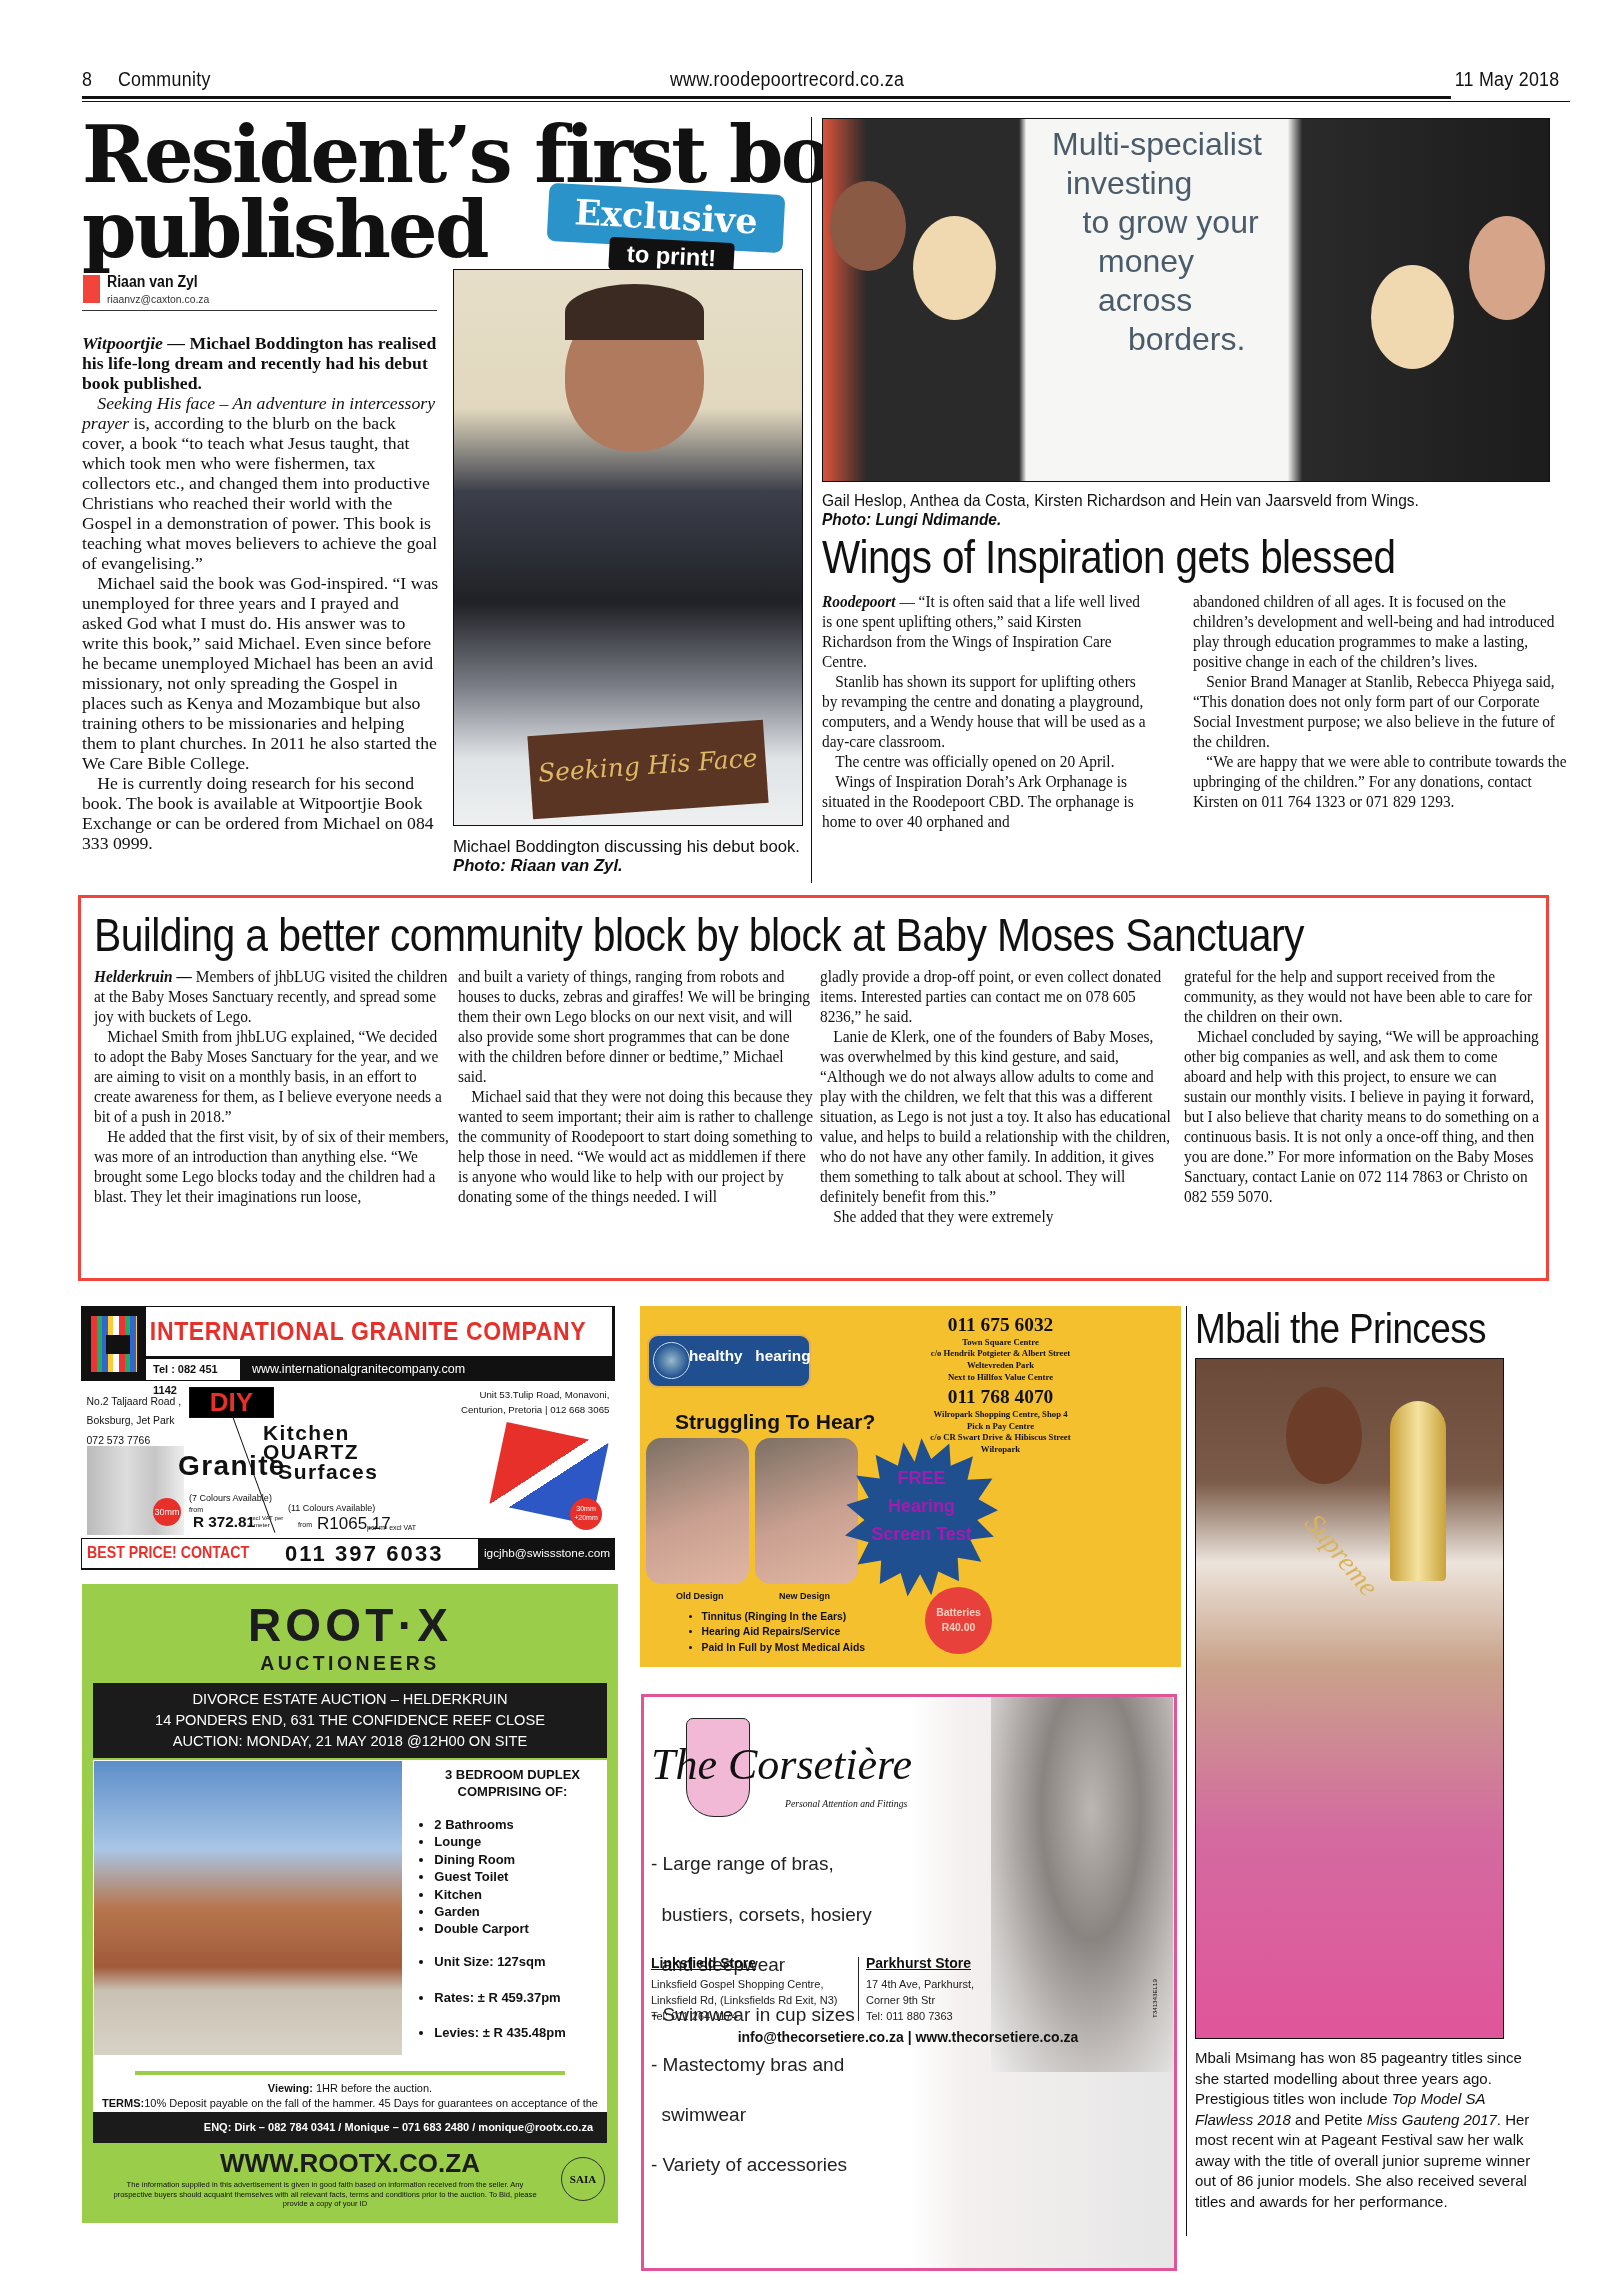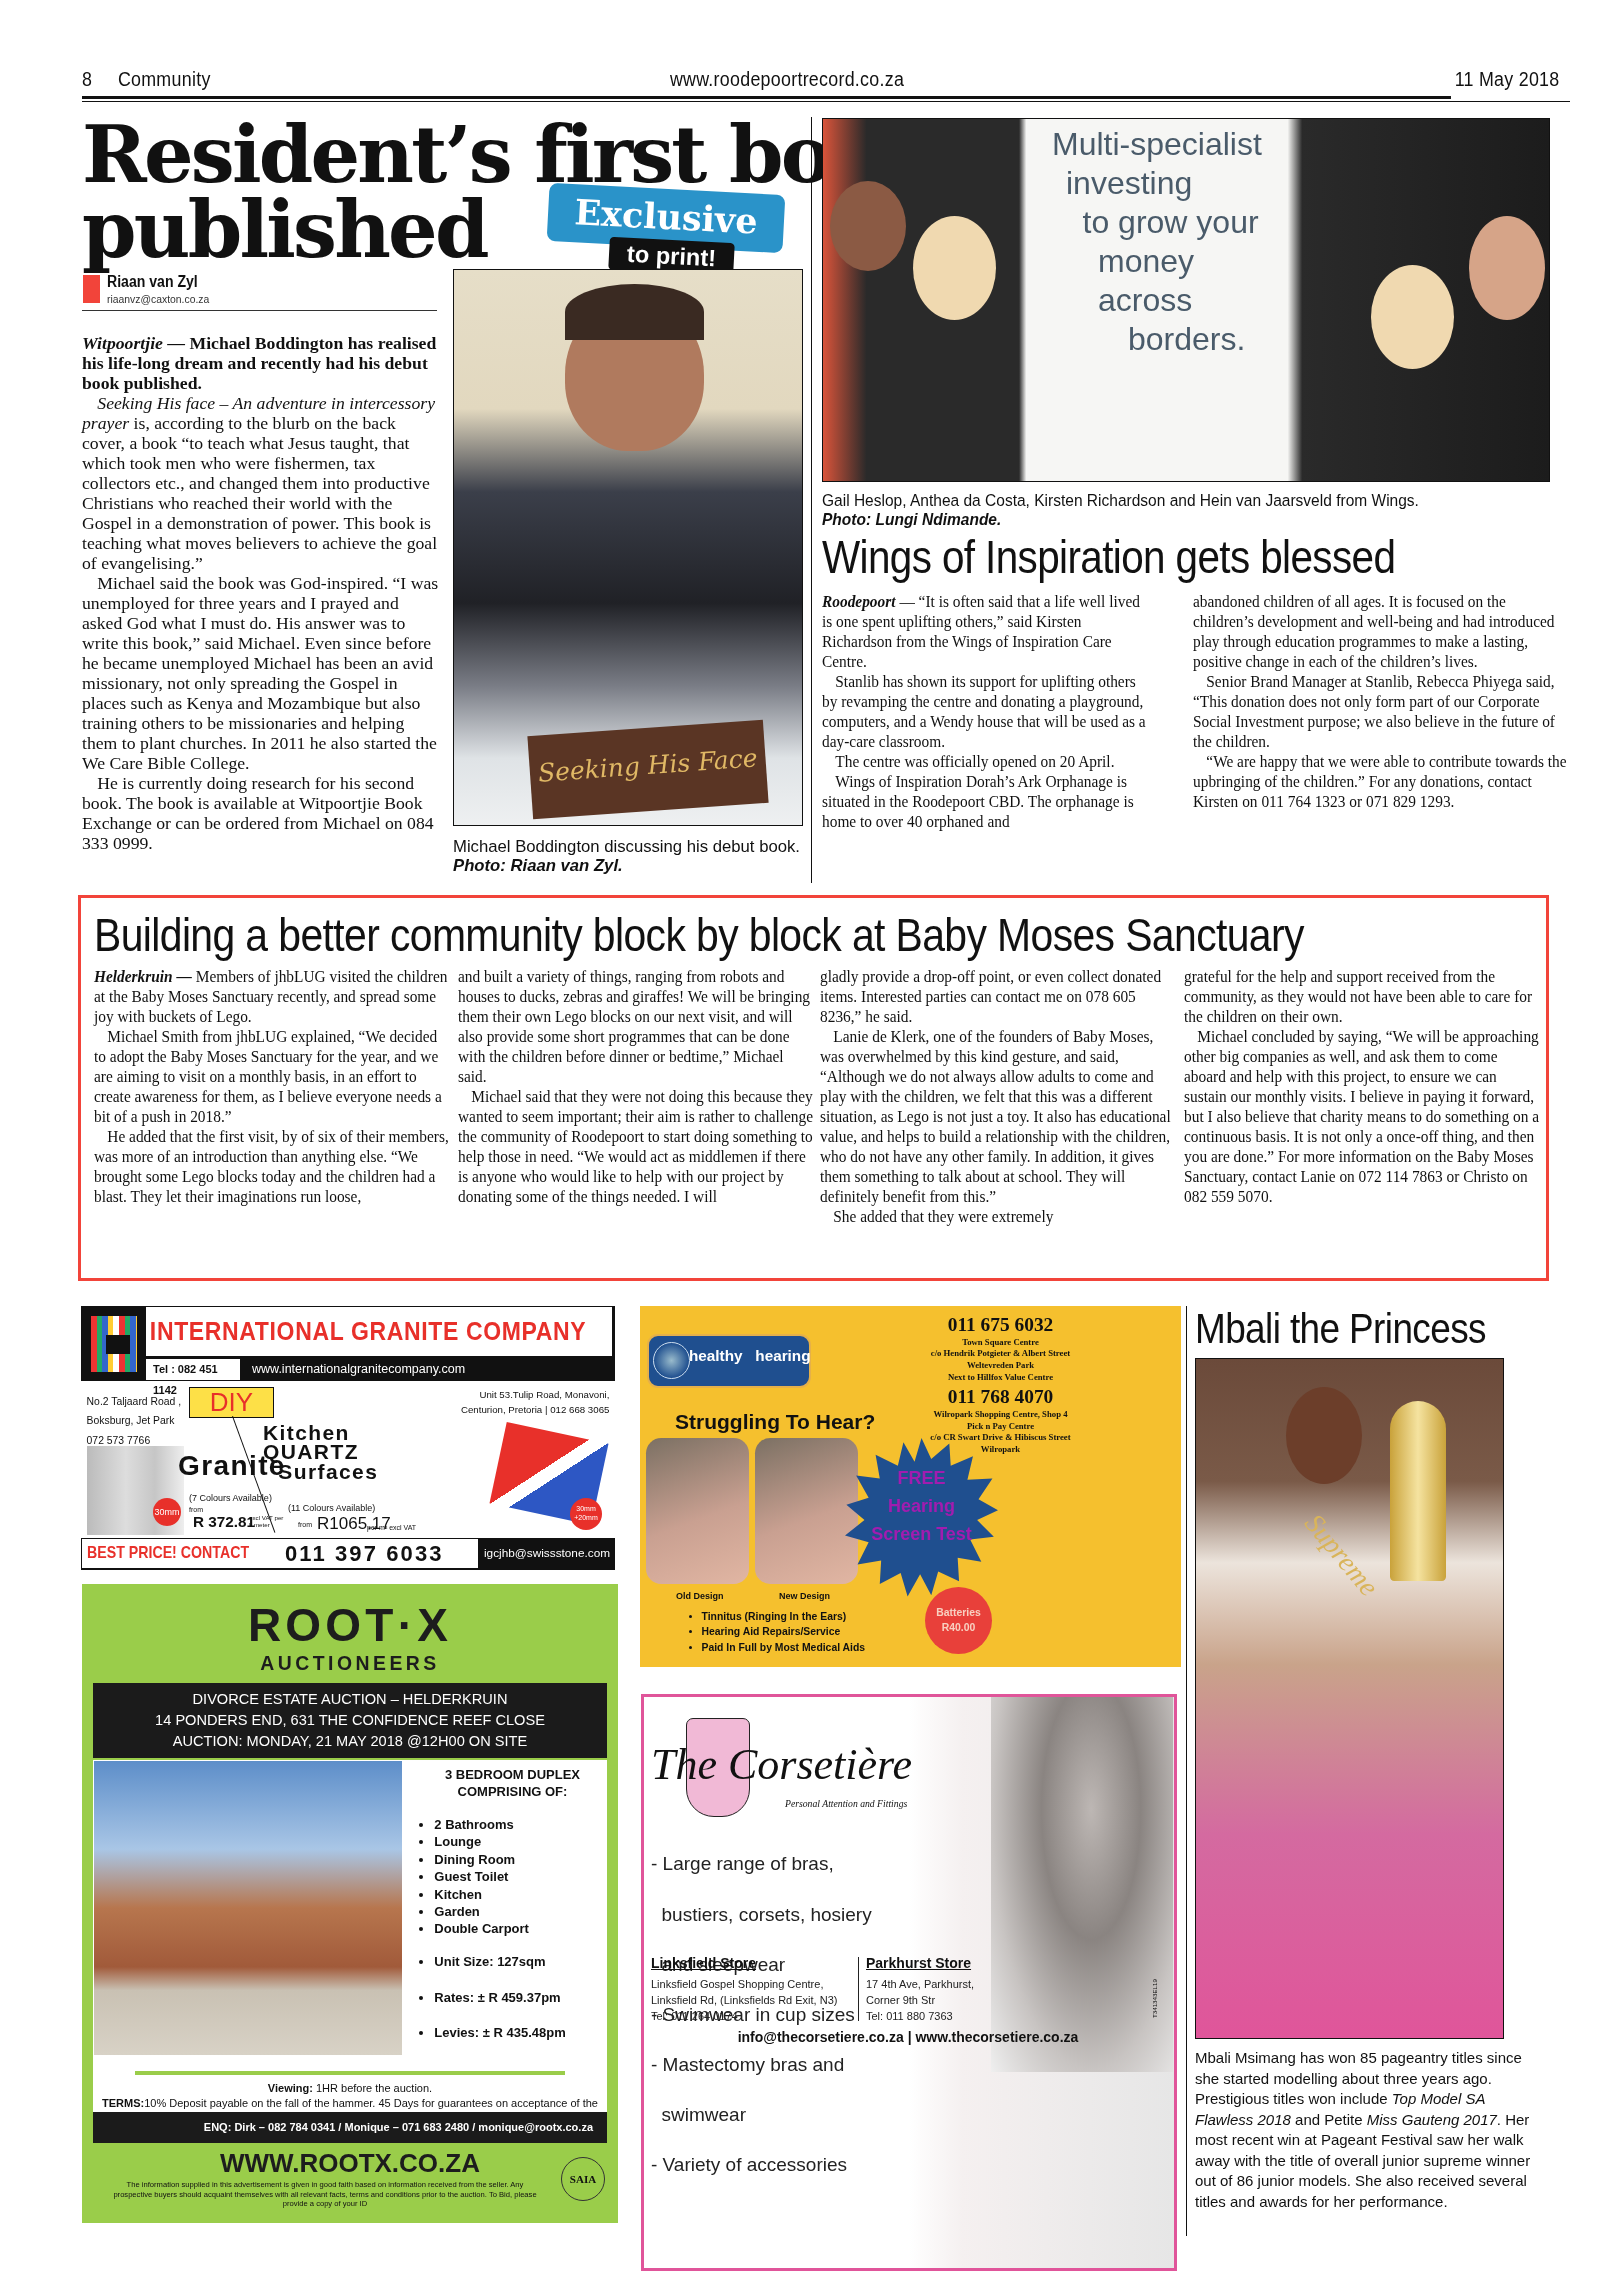--- a/index.html
+++ b/index.html
@@ -138,21 +138,21 @@
   <div style="position:absolute;left:65px;top:53px;width:94px;height:21px;background:#fff;">
     <div class="sans" style="font-weight:700;font-size:11px;line-height:21px;padding-left:7px;">Tel : 082 451 1142</div>
   </div>
   <div class="sans" style="position:absolute;left:171px;top:53px;color:#fff;font-size:12.5px;line-height:21px;">www.internationalgranitecompany.com</div>
 
   <div class="sans" style="position:absolute;left:5.6px;top:86px;font-size:10.4px;line-height:19.4px;">
     <div>No.2  Taljaard Road ,</div>
     <div>Boksburg, Jet Park</div>
     <div>072 573 7766</div>
   </div>
-  <div class="sans" style="position:absolute;left:108px;top:81px;width:83px;height:29px;background:#fde047;border:1.4px solid #111;color:#e8302a;font-weight:400;font-size:26px;text-align:center;line-height:29px;">DIY</div>
+  <div class="sans" style="position:absolute;left:108px;top:81px;width:83px;height:29px;background:#000000;border:1.4px solid #111;color:#e8302a;font-weight:700;font-size:26px;text-align:center;line-height:29px;">DIY</div>
   <div class="sans" style="position:absolute;right:5.6px;top:81px;text-align:right;font-size:9.7px;line-height:15.3px;">
     <div>Unit 53.Tulip Road, Monavoni,</div>
     <div>Centurion, Pretoria | 012 668 3065</div>
   </div>
   <div style="position:absolute;left:5.6px;top:140px;width:97px;height:89px;background:linear-gradient(90deg,#bbb,#ddd 40%,#c6c6c6 70%,#eee);"></div>
   <div class="sans" style="position:absolute;left:72px;top:192px;width:28px;height:28px;border-radius:50%;background:#e8302a;color:#fff;font-size:9px;text-align:center;line-height:28px;">30mm</div>
   <div class="sans" style="position:absolute;left:97px;top:144px;font-weight:700;font-size:28px;letter-spacing:1.4px;">Granite</div>
   <div class="sans" style="position:absolute;left:108px;top:187px;font-size:9px;">(7 Colours Available)</div>
   <div class="sans" style="position:absolute;left:108px;top:200px;font-size:7px;">from</div>
   <div class="sans" style="position:absolute;left:112px;top:207px;font-weight:700;font-size:15.3px;">R 372.81</div>

